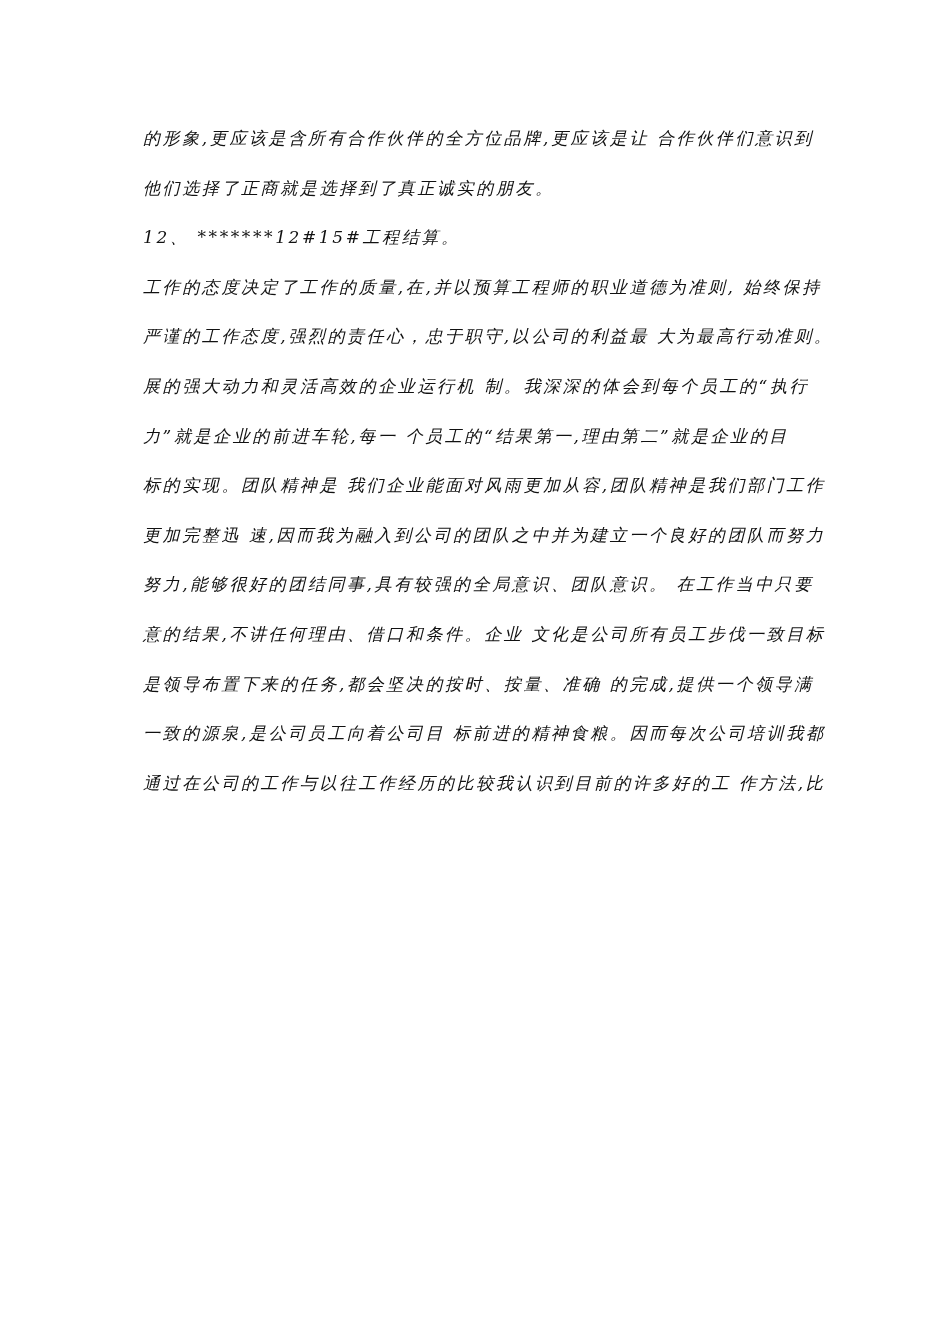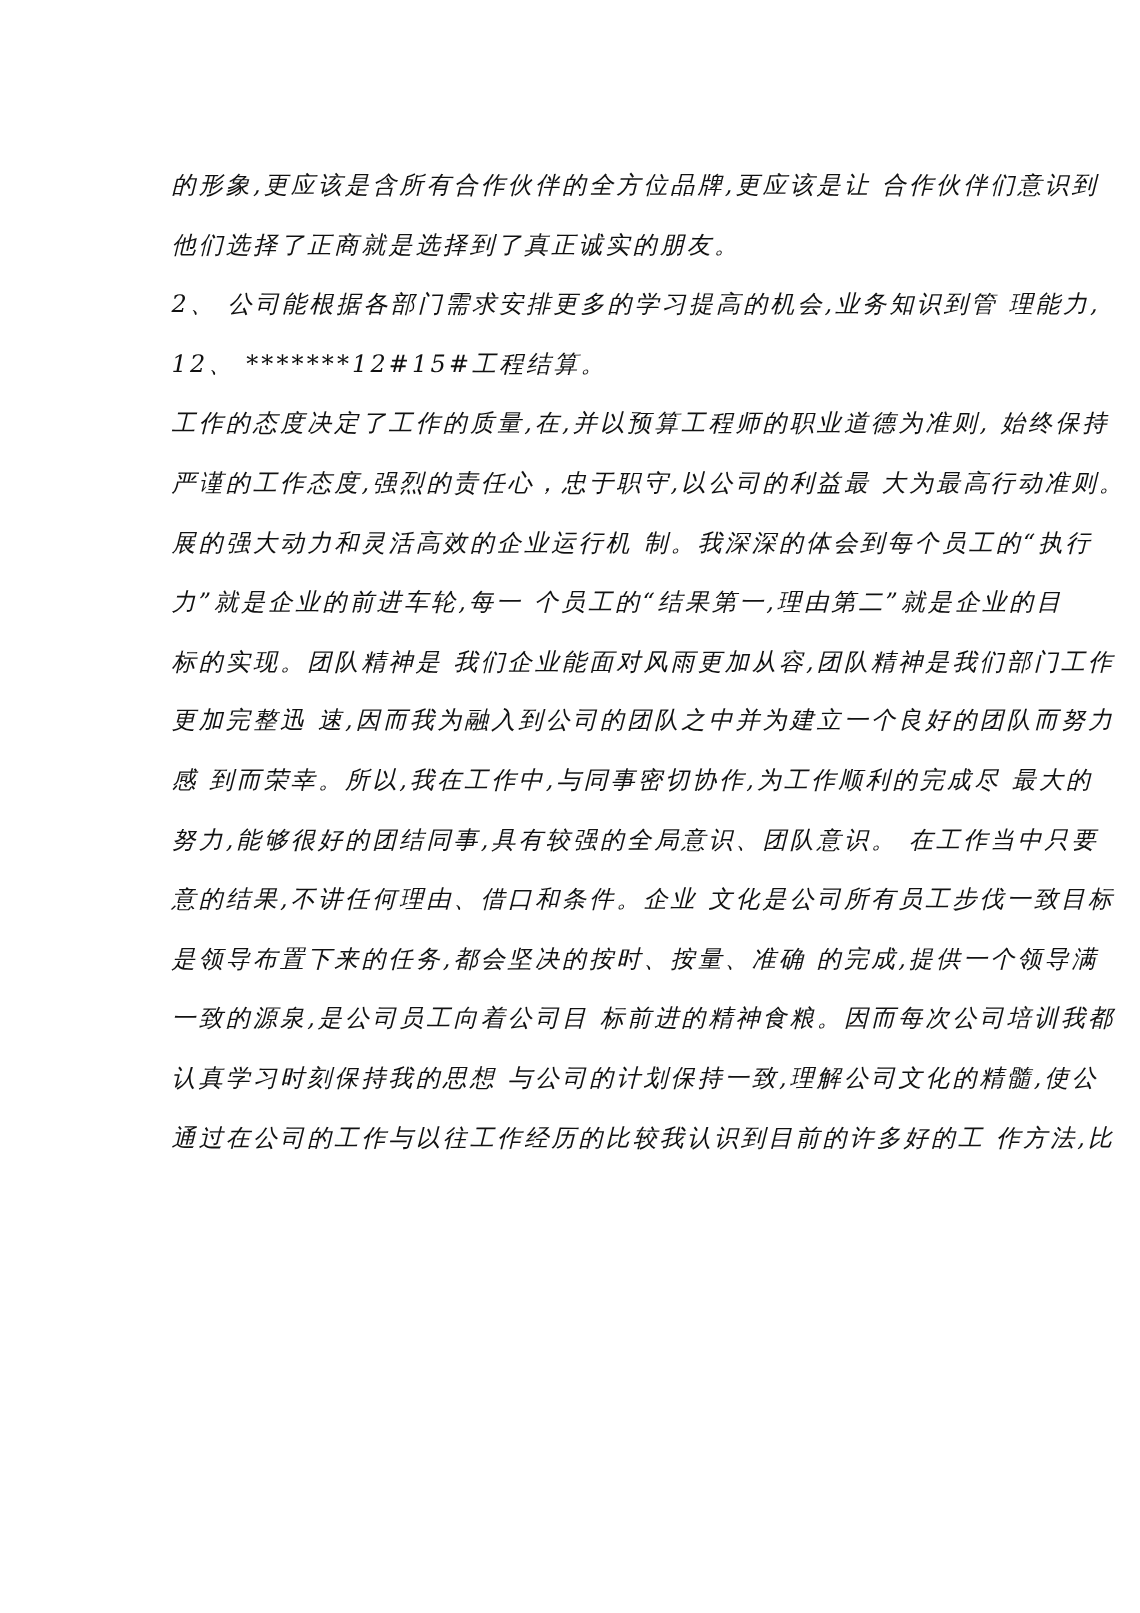--- a/index.html
+++ b/index.html
@@ -1,44 +1,41 @@
 <!DOCTYPE html>
 <html><head>
 <meta charset="utf-8">
 <style>
   html, body { margin: 0; padding: 0; background: #ffffff; }
   body { width: 950px; height: 1344px; position: relative; overflow: hidden; }
   .page {
-    position: absolute; left: 143px; top: 140px; width: 680px;
+    position: absolute; left: 143px; top: 124px; width: 680px;
     font-family: "DejaVu Serif", "Liberation Serif", serif;
     font-style: italic;
-    font-size: 20px;
+    font-size: 17px;
     color: #111111;
     letter-spacing: 2.6px;
   }
   .line {
     height: 49.6px;
     line-height: 28px;
     white-space: nowrap;
   }
 </style>
 </head>
 <body>
 
 <div class="page">
   <div class="line">的形象,更应该是含所有合作伙伴的全方位品牌,更应该是让 合作伙伴们意识到</div>
   <div class="line">他们选择了正商就是选择到了真正诚实的朋友。</div>
-  <div class="line">2、   公司能根据各部门需求安排更多的学习提高的机会,业务知识到管 理能力,</div>
   <div class="line">12、  *******12#15#工程结算。</div>
   <div class="line">工作的态度决定了工作的质量,在,并以预算工程师的职业道德为准则, 始终保持</div>
   <div class="line">严谨的工作态度,强烈的责任心，忠于职守,以公司的利益最 大为最高行动准则。</div>
   <div class="line">展的强大动力和灵活高效的企业运行机 制。我深深的体会到每个员工的“执行</div>
   <div class="line">力”就是企业的前进车轮,每一 个员工的“结果第一,理由第二”就是企业的目</div>
   <div class="line">标的实现。团队精神是 我们企业能面对风雨更加从容,团队精神是我们部门工作</div>
   <div class="line">更加完整迅 速,因而我为融入到公司的团队之中并为建立一个良好的团队而努力</div>
-  <div class="line">感 到而荣幸。所以,我在工作中,与同事密切协作,为工作顺利的完成尽 最大的</div>
   <div class="line">努力,能够很好的团结同事,具有较强的全局意识、团队意识。 在工作当中只要</div>
   <div class="line">意的结果,不讲任何理由、借口和条件。企业 文化是公司所有员工步伐一致目标</div>
   <div class="line">是领导布置下来的任务,都会坚决的按时、按量、准确 的完成,提供一个领导满</div>
   <div class="line">一致的源泉,是公司员工向着公司目 标前进的精神食粮。因而每次公司培训我都</div>
-  <div class="line">认真学习时刻保持我的思想 与公司的计划保持一致,理解公司文化的精髓,使公</div>
   <div class="line">通过在公司的工作与以往工作经历的比较我认识到目前的许多好的工 作方法,比</div>
 </div>
 
 </body></html>

